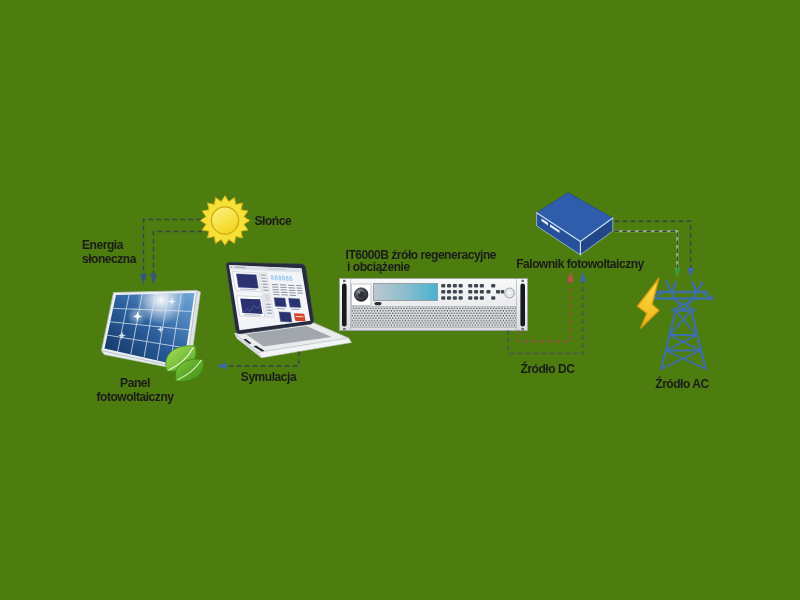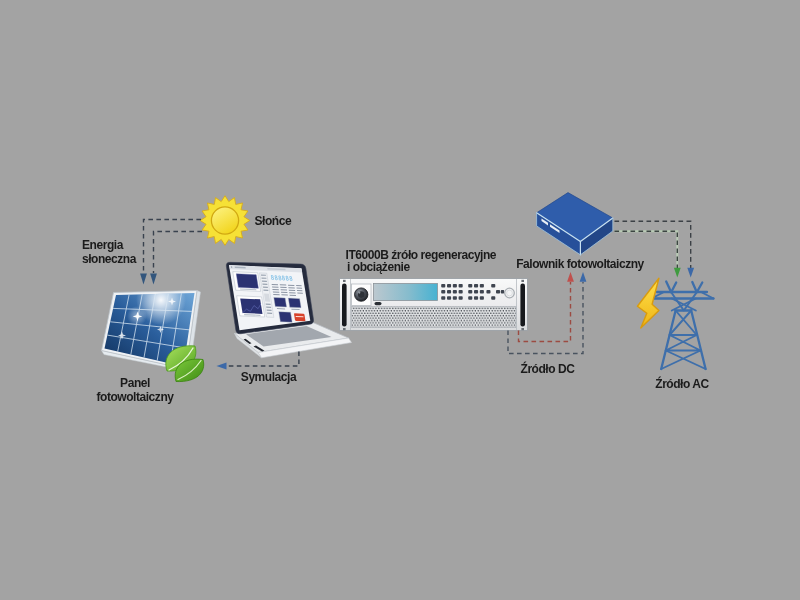--- a/index.html
+++ b/index.html
@@ -1,16 +1,16 @@
 <!DOCTYPE html>
 <html><head>
 <meta charset="utf-8">
 <style>
   html,body{margin:0;padding:0;background:#ffffff;}
-  .stage{position:relative;width:800px;height:600px;background:#a3a3a3;overflow:hidden;text-align:right;}
+  .stage{position:relative;width:800px;height:600px;background:#4d7c0f;overflow:hidden;text-align:right;}
   svg{display:block;}
   text{font-family:"Liberation Sans","DejaVu Sans",sans-serif;font-weight:bold;fill:#1b1b1b;}
   .lbl{font-size:12px;letter-spacing:-0.45px;}
 </style>
 </head>
 <body>
 
 <div class="stage">
 <svg width="800" height="600" viewBox="0 0 800 600" xmlns="http://www.w3.org/2000/svg">
   <defs>

